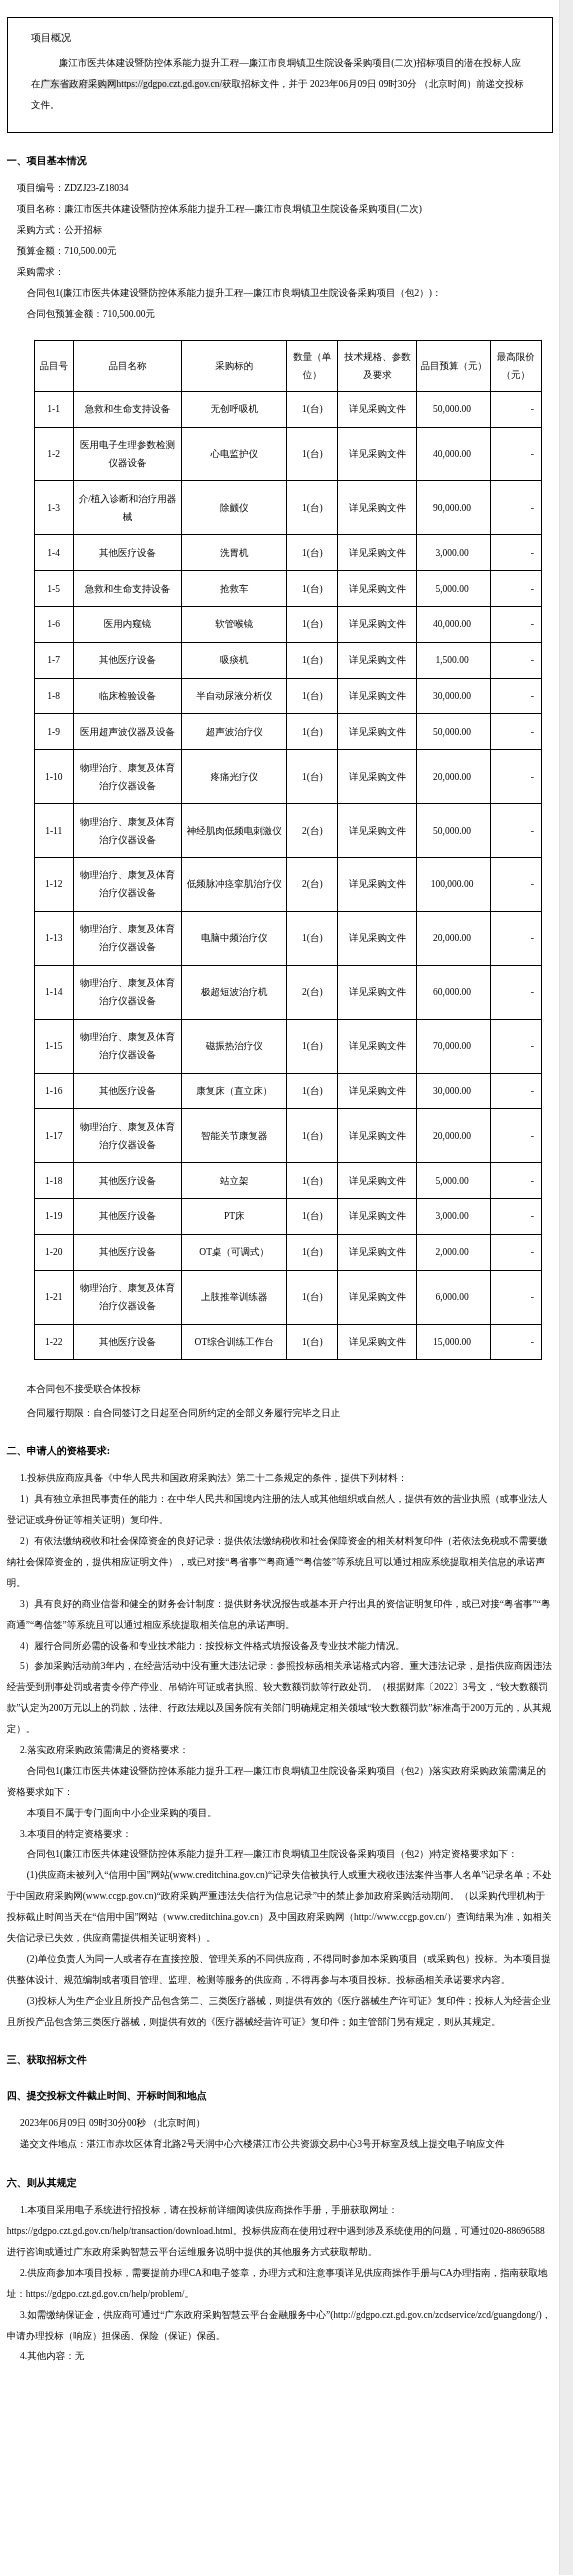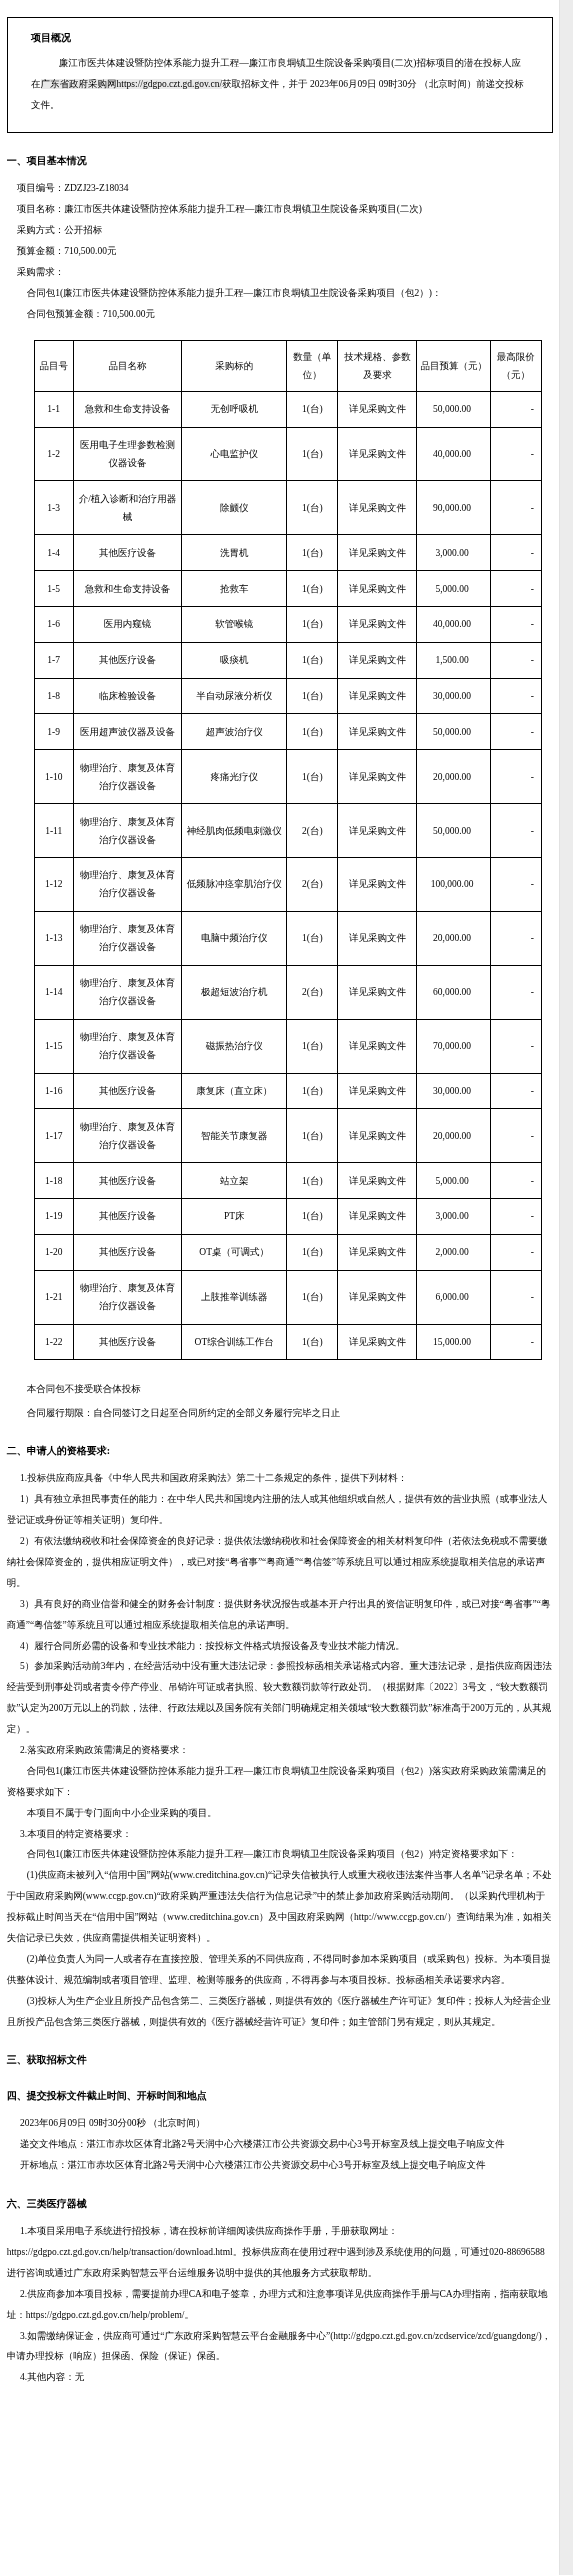--- a/index.html
+++ b/index.html
@@ -2,21 +2,21 @@
 <html style="font-size:9px"><head>
 <meta charset="utf-8">
 <style>
   html,body { margin:0; padding:0; background:#fff; }
   body { font-family:"Liberation Serif","DejaVu Serif",serif; color:#000; }
   .page { position:relative; width:573px; min-height:2576px; background:#ffffff; overflow:hidden; }
   .scrollbar-track { position:absolute; top:0; right:0; width:13.4px; height:100%; background:#ececec; border-left:0.6px solid #e2e2e2; }
   .doc { position:relative; width:560px; box-sizing:border-box; padding:15.6px 5.6px 33px 6.7px; font-size:9.5px; line-height:2.2; }
 
   .overview-box { border:1.1px solid #000; padding:3.3px 22px 16.7px 23.4px; margin:1.1px 1.1px 13.4px 0; }
-  .overview-box .ov-title { font-size:10px; font-weight:bold; margin:5.6px 0 4.5px; }
+  .overview-box .ov-title { font-size:10px; font-weight:normal; margin:5.6px 0 4.5px; }
   .overview-box p { margin:0; text-indent:2.9em; }
   .hl { background:#e9e9e9; }
 
   h3.sec { font-size:10px; font-weight:bold; margin:20px 0 9px 0; line-height:1.6; }
   p { margin:0; }
   .ind-0 { margin-left:10px; }
   .ind-1 { text-indent:13.4px; }
   .ind-2 { text-indent:20px; }
 
   table.items { border-collapse:collapse; table-layout:fixed; width:508px; margin:15.6px 0 19px 27px; border:1.1px solid #000; }
@@ -308,27 +308,26 @@
 
     <section>
       <h3 class="sec">三、获取招标文件</h3>
     </section>
 
     <section>
       <h3 class="sec">四、提交投标文件截止时间、开标时间和地点</h3>
       <div>
           <p class="ind-1">2023年06月09日 09时30分00秒 （北京时间）</p>
           <p class="ind-1">递交文件地点：湛江市赤坎区体育北路2号天润中心六楼湛江市公共资源交易中心3号开标室及线上提交电子响应文件</p>
-          <p class="ind-1">开标地点：湛江市赤坎区体育北路2号天润中心六楼湛江市公共资源交易中心3号开标室及线上提交电子响应文件</p>
-        </div>
-    </section>
-
-
-    <section>
-      <h3 class="sec">六、三类医疗器械</h3>
+        </div>
+    </section>
+
+
+    <section>
+      <h3 class="sec">六、则从其规定</h3>
       <div>
           <p class="ind-1">1.本项目采用电子系统进行招投标，请在投标前详细阅读供应商操作手册，手册获取网址：https://gdgpo.czt.gd.gov.cn/help/transaction/download.html。投标供应商在使用过程中遇到涉及系统使用的问题，可通过020-88696588 进行咨询或通过广东政府采购智慧云平台运维服务说明中提供的其他服务方式获取帮助。</p>
           <p class="ind-1">2.供应商参加本项目投标，需要提前办理CA和电子签章，办理方式和注意事项详见供应商操作手册与CA办理指南，指南获取地址：https://gdgpo.czt.gd.gov.cn/help/problem/。</p>
           <p class="ind-1">3.如需缴纳保证金，供应商可通过“广东政府采购智慧云平台金融服务中心”(http://gdgpo.czt.gd.gov.cn/zcdservice/zcd/guangdong/)，申请办理投标（响应）担保函、保险（保证）保函。</p>
           <p class="ind-1">4.其他内容：无</p>
         </div>
     </section>
 
   </div>
 </div>

